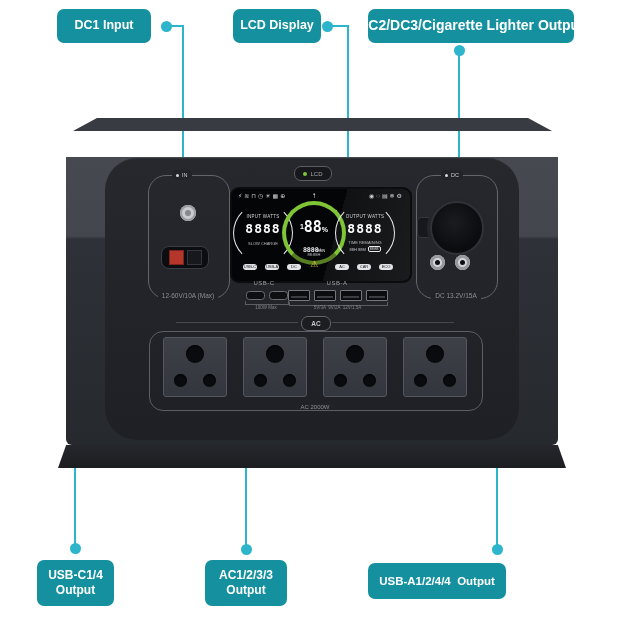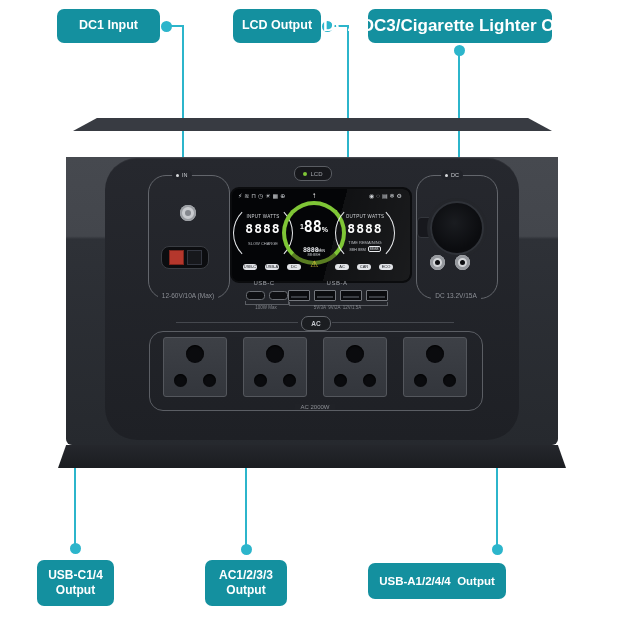--- a/index.html
+++ b/index.html
@@ -136,27 +136,27 @@
   <div class="dot" style="left:70px;top:543px;"></div>
 
   <div class="ln" style="left:245px;top:424px;width:2px;height:125px;"></div>
   <div class="dot" style="left:241px;top:544px;"></div>
 
   <div class="ln" style="left:397px;top:307px;width:2px;height:9px;"></div>
   <div class="ln" style="left:397px;top:314px;width:101px;height:2px;"></div>
   <div class="ln" style="left:496px;top:314px;width:2px;height:235px;"></div>
   <div class="dot" style="left:492px;top:544px;"></div>
 
-  <div class="co" style="left:57px;top:9px;width:103px;height:34px;font-size:12.5px;">
+  <div class="co" style="left:57px;top:9px;width:94px;height:34px;font-size:12.5px;">
     <span>DC1 Input</span>
   </div>
   <div class="co" style="left:233px;top:9px;width:88px;height:34px;font-size:12.5px;">
-    <span>LCD Output</span>
-  </div>
-  <div class="co" style="left:368px;top:9px;width:184px;height:34px;font-size:17px;">
+    <span>LCD Display</span>
+  </div>
+  <div class="co" style="left:368px;top:9px;width:206px;height:34px;font-size:14px;">
     <span>DC2/DC3/Cigarette Lighter Output</span>
   </div>
 
   <div class="co" style="left:37px;top:560px;width:77px;height:46px;font-size:12px;flex-direction:column;">
     <span>USB-C1/4</span>
     <span>Output</span>
   </div>
   <div class="co" style="left:205px;top:560px;width:82px;height:46px;font-size:12px;flex-direction:column;">
     <span>AC1/2/3/3</span>
     <span>Output</span>

